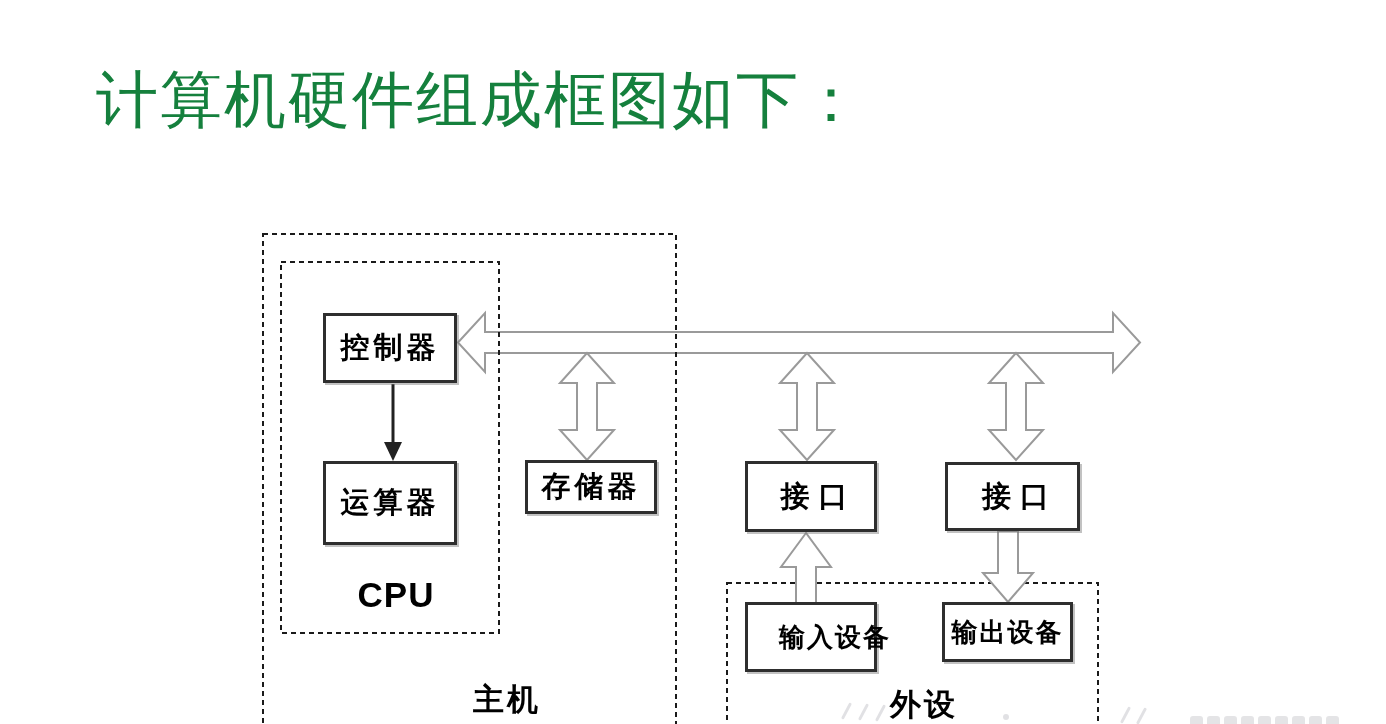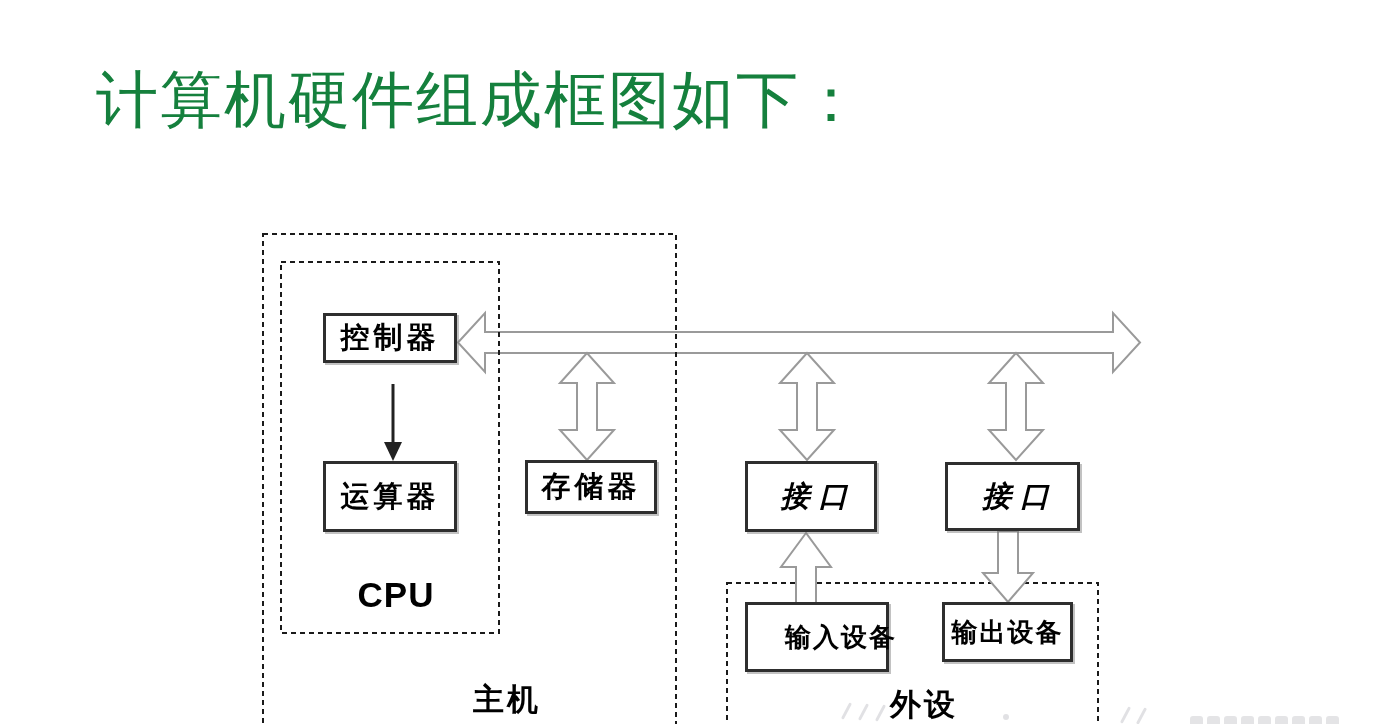--- a/index.html
+++ b/index.html
@@ -17,31 +17,31 @@
   .solid-box{
     position:absolute;background:#ffffff;
     border:3px solid #2e2e2e;box-sizing:border-box;
     box-shadow:2px 2px 0 rgba(120,120,120,.45);
     display:flex;align-items:center;justify-content:center;
     font-weight:700;color:#000;letter-spacing:4px;
     white-space:nowrap;
   }
   .fs30{font-size:29px;}
   .fs27{font-size:26px;letter-spacing:2px;}
-  .wide-ls{letter-spacing:9px;padding-left:15px;font-style:italic;}
+  .wide-ls{letter-spacing:9px;padding-left:15px;}
   .group-label{
     position:absolute;font-weight:700;color:#000;
     text-align:center;white-space:nowrap;letter-spacing:3px;
   }
-  .box-controller{left:323px;top:313px;width:134px;height:50px;}
-  .box-alu{left:323px;top:461px;width:134px;height:71px;}
+  .box-controller{left:323px;top:313px;width:134px;height:70px;}
+  .box-alu{left:323px;top:461px;width:134px;height:84px;}
   .box-memory{left:525px;top:460px;width:132px;height:54px;}
   .box-interface-left{left:745px;top:461px;width:132px;height:71px;}
   .box-interface-right{left:945px;top:462px;width:135px;height:69px;}
-  .box-input{left:745px;top:602px;width:144px;height:70px;padding-left:48px;}
+  .box-input{left:745px;top:602px;width:132px;height:70px;padding-left:48px;}
   .box-output{left:942px;top:602px;width:131px;height:60px;}
   .label-cpu{left:346px;top:575px;width:100px;font-size:35px;letter-spacing:1px;}
   .label-host{left:457px;top:679px;width:100px;font-size:31px;font-family:Liberation Mono, monospace;}
   .label-periph{left:874px;top:684px;width:100px;font-size:31px;}
   
   .wm{position:absolute;background:#c9c9cd;opacity:.55;}
   .wm-slash{width:3px;height:18px;transform:rotate(28deg);border-radius:2px;}
   .wm-dot{width:6px;height:6px;border-radius:3px;}
   .wm-blob{width:13px;height:14px;top:716px;border-radius:3px;opacity:.5;}
 </style>

